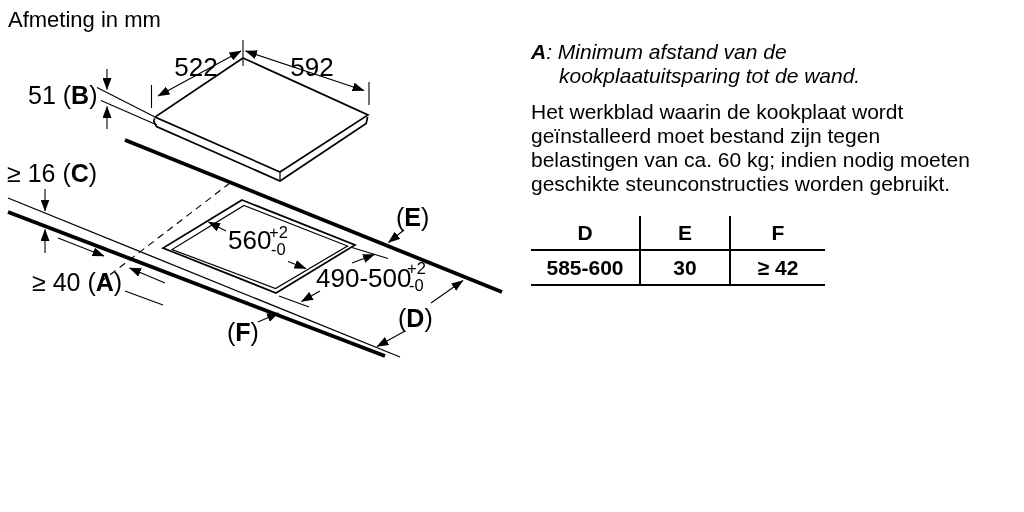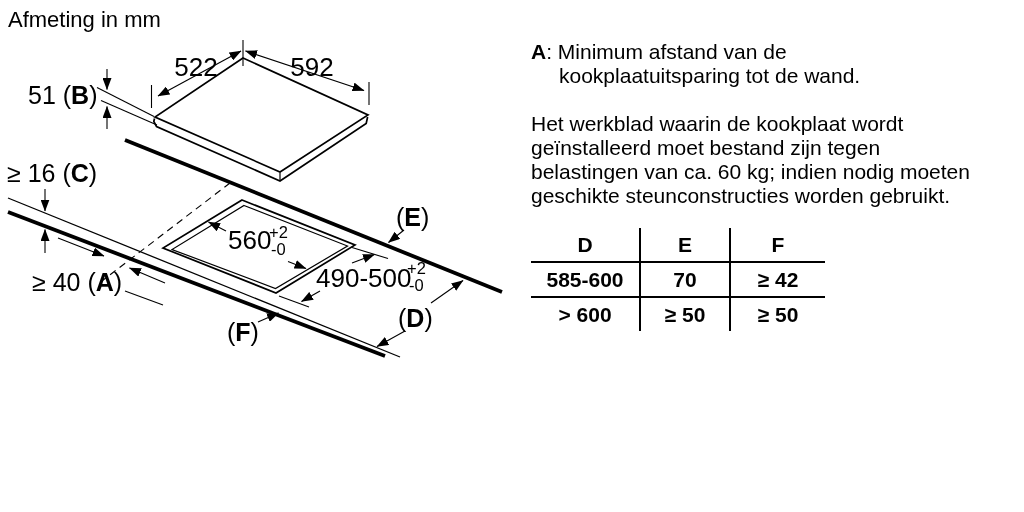--- a/index.html
+++ b/index.html
@@ -10,23 +10,23 @@
   }
   .title{position:absolute;left:8px;top:7px;font-size:22px;}
   #diagram{position:absolute;left:0;top:0;}
   #diagram text{font-family:"Liberation Sans", sans-serif;fill:#000;}
   .dimtxt{font-size:26px;}
   .lbltxt{font-size:25px;}
   .toltxt{font-size:16.5px;}
   .bold{font-weight:bold;}
   .right{position:absolute;left:531px;top:40px;width:462px;font-size:21px;line-height:24px;}
   .legend{width:434px;}
-  .legend-item{padding-left:28px;text-indent:-28px;}
+  .legend-item{padding-left:28px;text-indent:-28px;font-style:italic;}
   .cap{font-weight:bold;}
-  .paragraph{margin-top:24px;width:462px;}
+  .paragraph{margin-top:12px;width:462px;}
   table.spec{border-collapse:collapse;margin-top:20px;font-size:21px;}
   table.spec th, table.spec td{text-align:center;padding:2px 4px;height:29px;font-weight:bold;}
   table.spec th{font-weight:bold;}
   .hline{border-bottom:2px solid #000;}
   .vline{border-left:2px solid #000;}
   .cd{width:100px;} .ce{width:80px;} .cf{width:86px;}
 </style>
 </head>
 <body>
 
@@ -124,23 +124,18 @@
 
   <table class="spec">
     <tbody>
         <tr>
       <th class="cd hline">D</th>
       <th class="ce hline vline">E</th>
       <th class="cf hline vline">F</th>
     </tr>
     <tr>
       <td class="hline">585-600</td>
-      <td class="hline vline">70</td>
+      <td class="hline vline">30</td>
       <td class="hline vline">≥ 42</td>
-    </tr>
-    <tr>
-      <td>&gt; 600</td>
-      <td class="vline">≥ 50</td>
-      <td class="vline">≥ 50</td>
     </tr>
   </tbody>
     </table>
 </div>
 
 </body></html>

